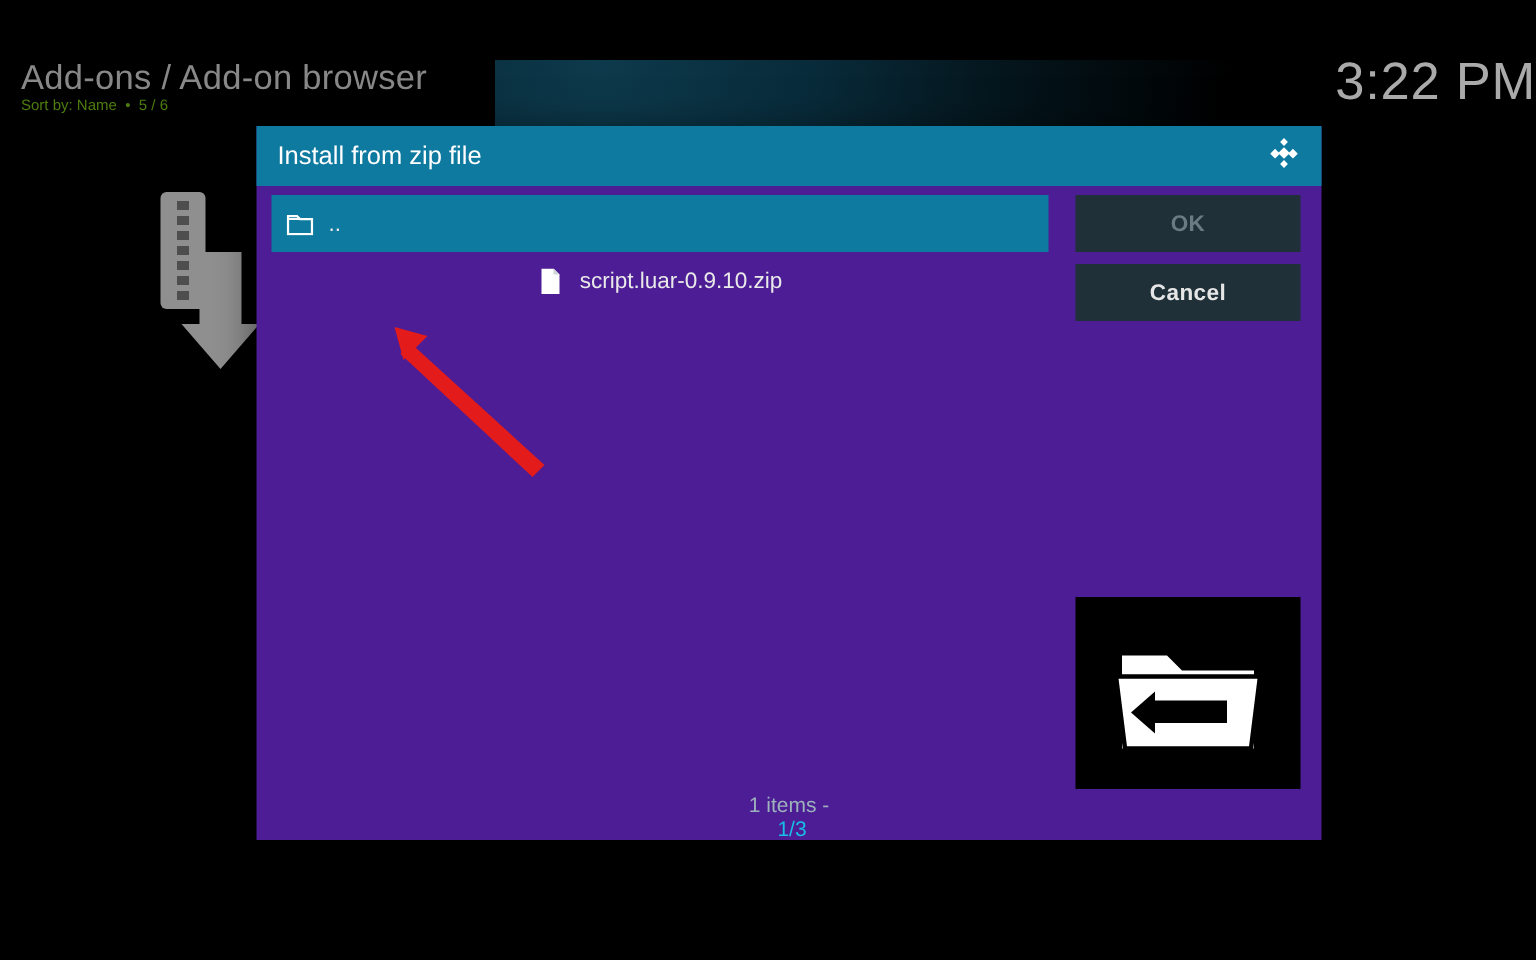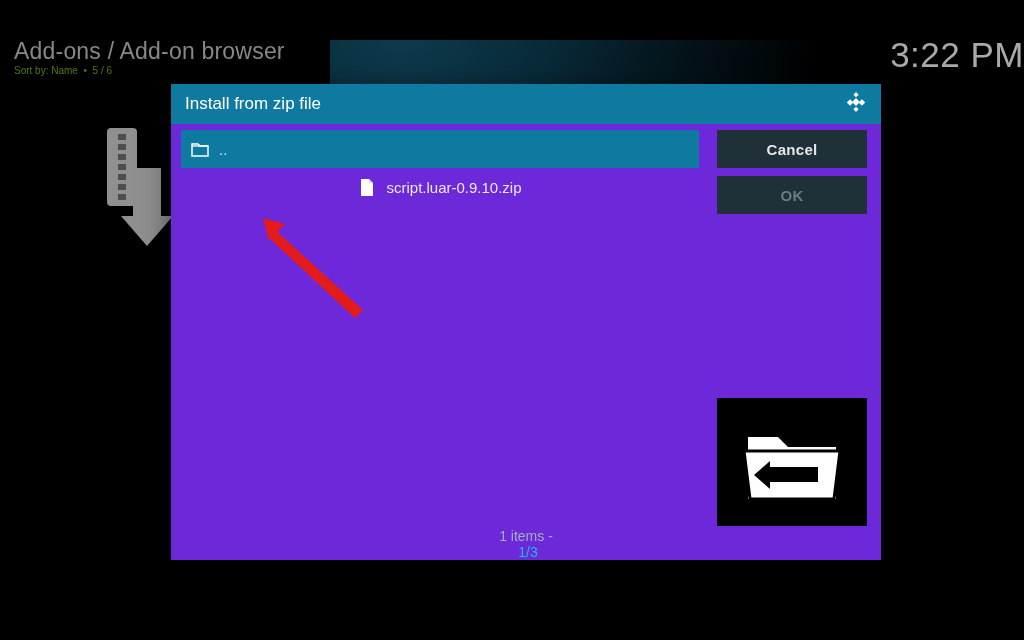--- a/index.html
+++ b/index.html
@@ -58,21 +58,21 @@
     height: 120px;
     z-index: 1;
     opacity: 0.85;
   }
   .dialog {
     position: absolute;
     left: 171px;
     top: 84px;
     width: 710px;
     height: 476px;
-    background: #6d28d9;
+    background: #4c1d95;
     box-shadow: 0 6px 26px rgba(0,0,0,0.55);
     z-index: 5;
     display: flex;
     flex-direction: column;
   }
   .dialog-title {
     background: #0f7a9f;
     height: 40px;
     display: flex;
     align-items: center;
@@ -218,22 +218,22 @@
           <svg width="14" height="17" viewBox="0 0 14 17">
               <path d="M1 0 h8 l4 4 v13 h-12 z" fill="#fff"></path>
               <path d="M9 0 v4 h4" fill="#cfd6da"></path>
             </svg>
         </span>
         <span>script.luar-0.9.10.zip</span>
       </div>
     </div>
 
     <div class="side-panel">
+      <div class="btn dim">OK</div>
       <div class="btn">Cancel</div>
-      <div class="btn dim">OK</div>
       <div class="spacer"></div>
       <div class="folder-back-box">
         <svg width="100" height="86" viewBox="0 0 100 86">
           <path d="M6 18 h30 l10 10 h48 v52 h-88 z" fill="#fff"></path>
           <path d="M2 32 h96 l-6 48 h-84 z" fill="#fff" stroke="#000" stroke-width="3"></path>
           <g fill="#000">
             <rect x="28" y="48" width="48" height="15"></rect>
             <path d="M28 42 l-16 14 l16 14 z"></path>
           </g>
         </svg>

